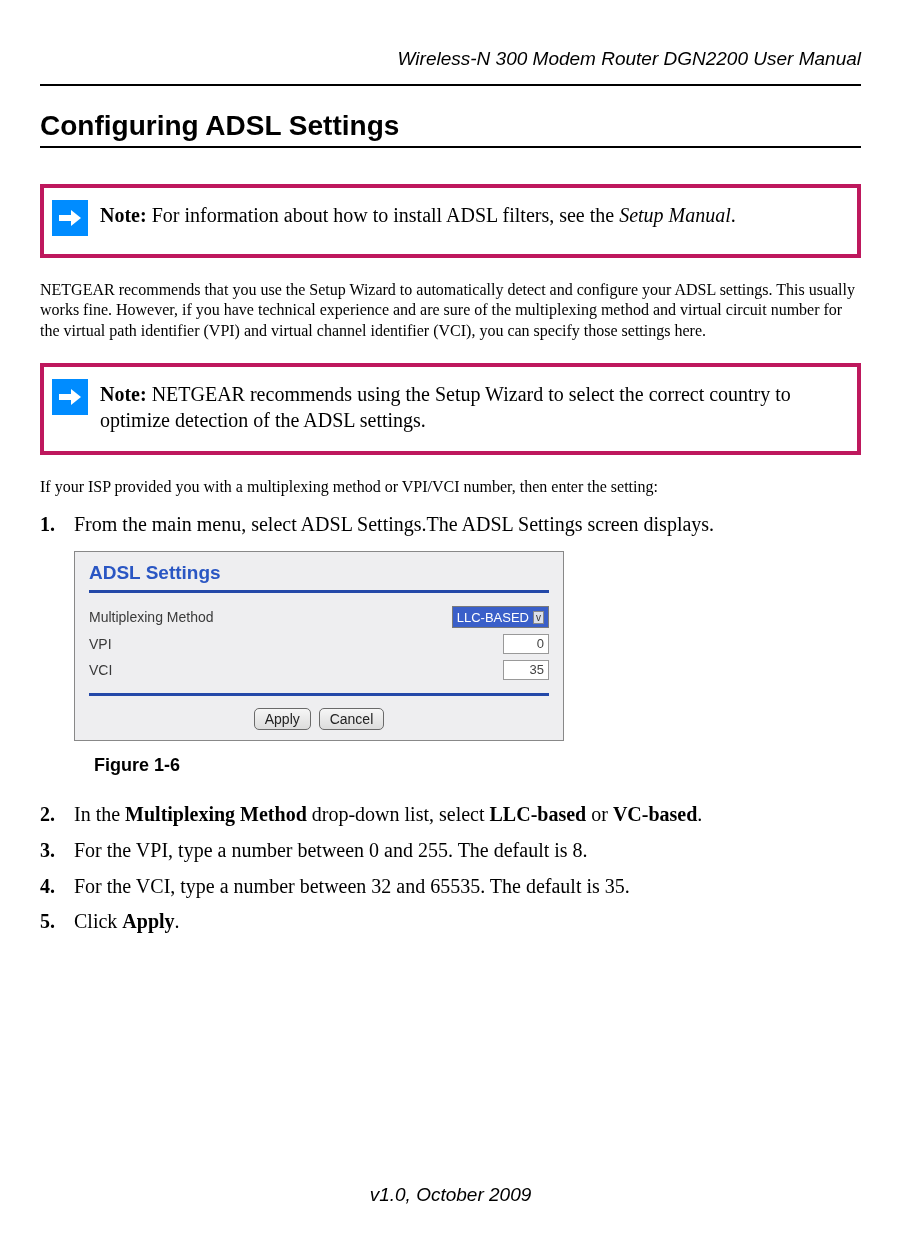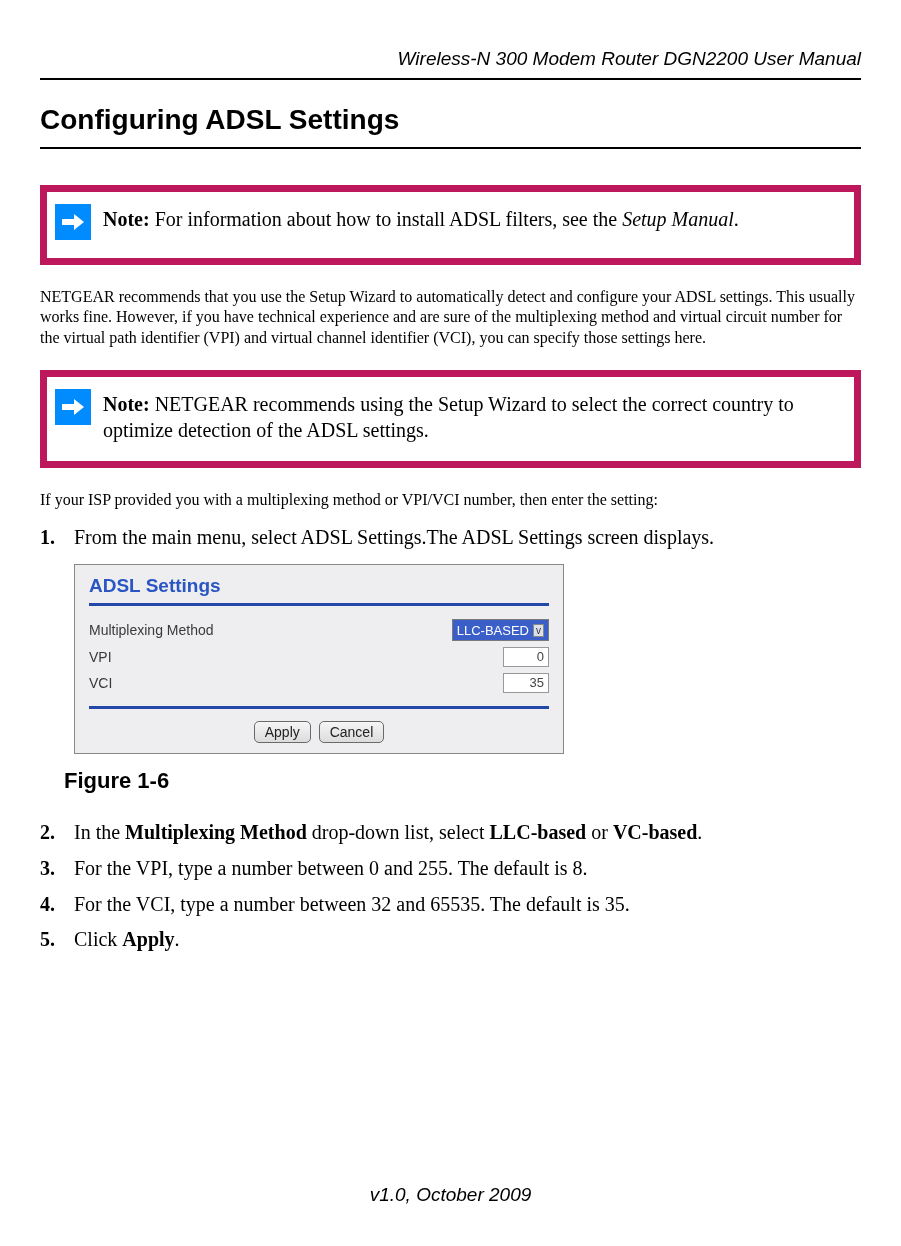--- a/index.html
+++ b/index.html
@@ -15,33 +15,33 @@
       margin: 0;
       padding: 48px 40px 40px 40px;
       box-sizing: border-box;
       position: relative;
     }
     .header-line {
       font-family: Arial, Helvetica, sans-serif;
       font-style: italic;
       font-size: 19px;
       text-align: right;
-      padding-bottom: 8px;
+      padding-bottom: 14px;
       border-bottom: 2px solid #000;
     }
     .section-heading {
       font-family: Arial, Helvetica, sans-serif;
       font-weight: bold;
       font-size: 28px;
       margin-top: 24px;
-      padding-bottom: 11px;
+      padding-bottom: 4px;
       border-bottom: 2px solid #000;
     }
     .note-box {
-      border: 7px solid #be185d;
+      border: 4px solid #be185d;
       margin-top: 36px;
       display: flex;
       align-items: flex-start;
       padding: 0;
     }
     .note-box .icon-cell {
       padding: 12px 0 12px 8px;
       display: flex;
       align-items: flex-start;
     }
@@ -154,22 +154,22 @@
       background: linear-gradient(#f6f6f6,#dcdcdc);
       padding: 2px 10px;
       font-size: 14px;
       font-family: Tahoma, sans-serif;
       color: #222;
       margin: 0 2px;
     }
     .figure-caption {
       font-family: Arial, Helvetica, sans-serif;
       font-weight: bold;
-      font-size: 22px;
-      margin: 14px 0 0 24px;
+      font-size: 18px;
+      margin: 14px 0 0 54px;
     }
     .note-bold {
       font-weight: bold;
     }
     .text-bold {
       font-weight: bold;
     }
     .text-italic {
       font-style: italic;
     }

